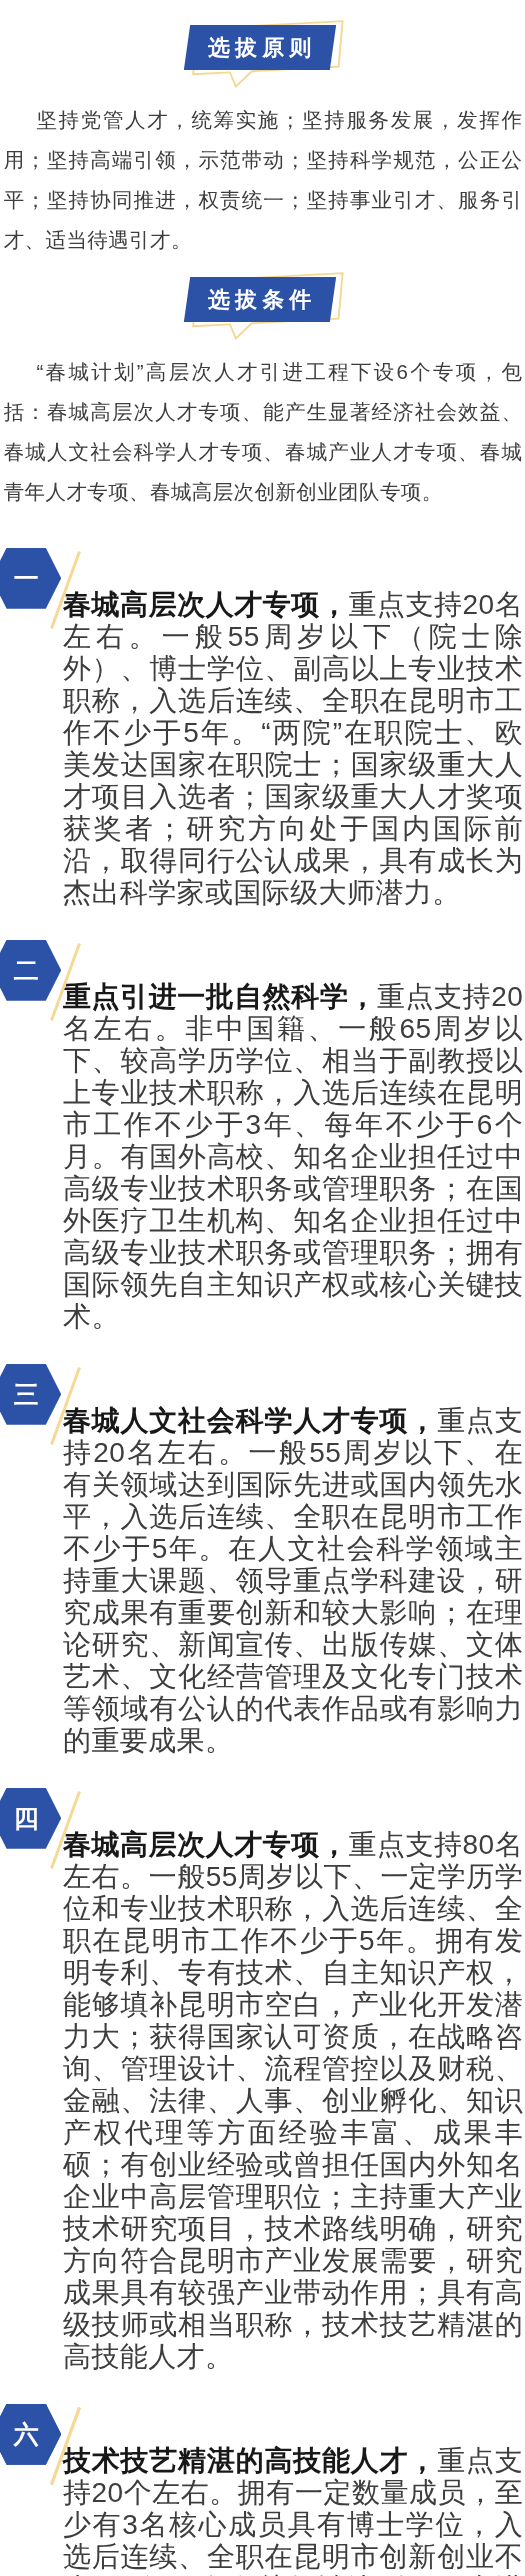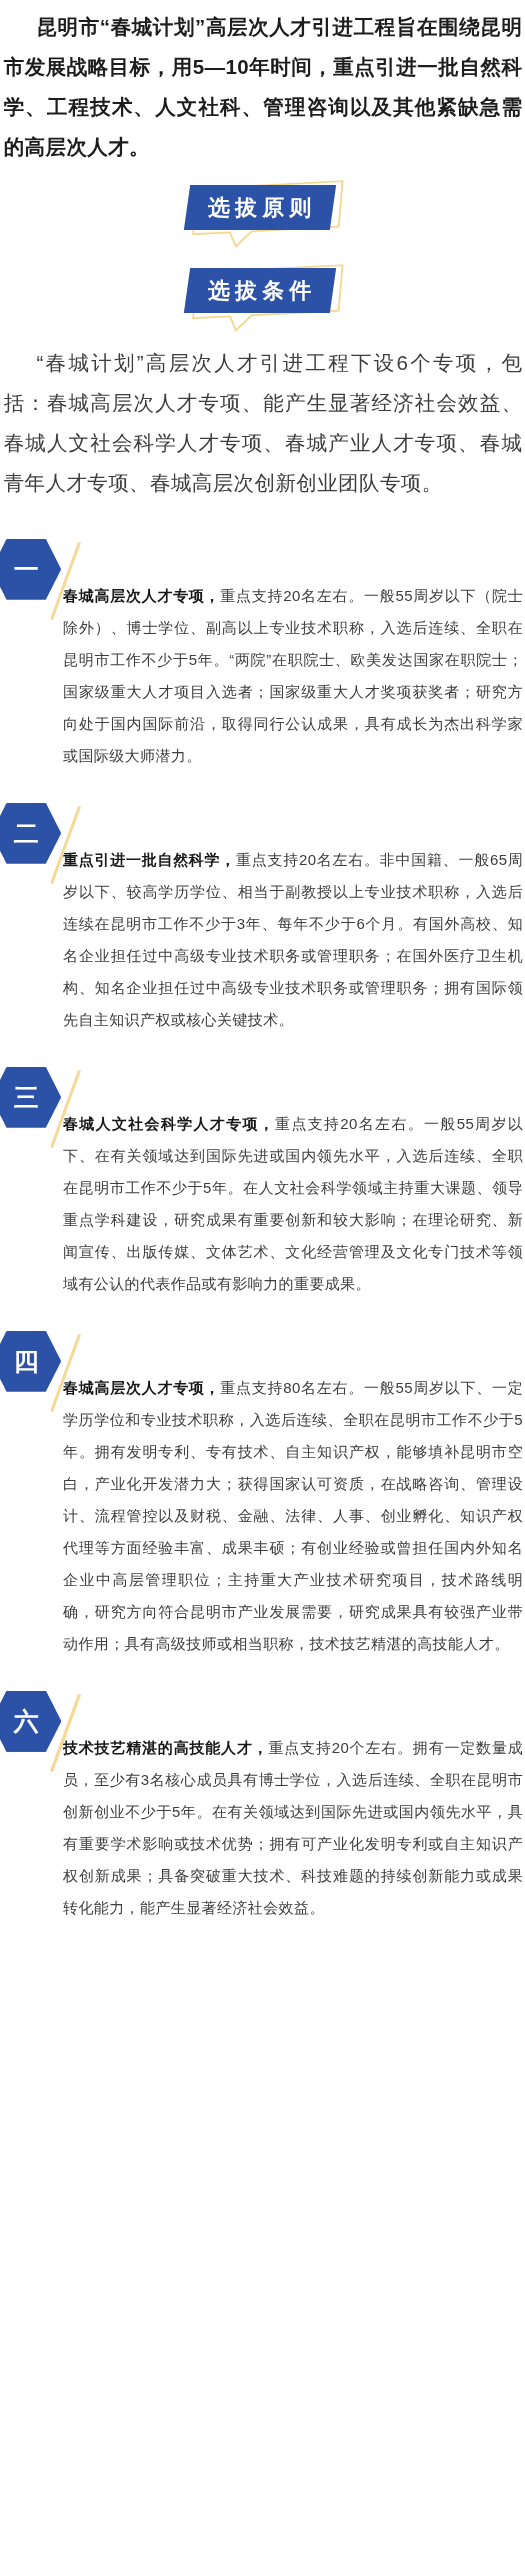--- a/index.html
+++ b/index.html
@@ -78,48 +78,48 @@
     position:absolute;
     left:64px;top:1.5px;
     width:2.9px;height:82px;
     background:#F6D996;
     transform:rotate(20deg);
     z-index:1;
   }
   .ptext{
     margin:0 2.9px 0 63px;
     padding-top:41px;
-    font-size:15px;
+    font-size:28px;
     line-height:32px;
     text-align:justify;
     color:#3d3d3d;
     letter-spacing:0.4px;
   }
   .ptitle{
     font-weight:700;
     color:#181818;
   }
   .spacer-before-programs{height:4.4px;}
 </style>
 </head>
 <body>
 
 <div class="page">
 
-  <p class="lead bold">昆明市“春城计划”高层次人才引进工程旨在围绕昆明市发展战略目标，用5—10年时间，重点引进一批自然科学、工程技术、人文社科、管理咨询以及其他紧缺急需的高层次人才。</p>
 
   <div class="badge-wrap">
     <svg class="badge-outline" width="169" height="72" viewBox="0 0 232 98" aria-hidden="true">
       <path d="M24.9 13.1 L224.6 2.6 L219.1 65 L100 71.3 L78 92 L70 72.9 L19.4 75.4 Z" fill="none" stroke="#F5D78F" stroke-width="2.5" stroke-linejoin="miter"></path>
     </svg>
     <div class="badge-blue">
       <span class="badge-label">选拔原则</span>
     </div>
   </div>
 
+  <p class="lead">坚持党管人才，统筹实施；坚持服务发展，发挥作用；坚持高端引领，示范带动；坚持科学规范，公正公平；坚持协同推进，权责统一；坚持事业引才、服务引才、适当待遇引才。</p>
 
   <div class="badge-wrap">
     <svg class="badge-outline" width="169" height="72" viewBox="0 0 232 98" aria-hidden="true">
       <path d="M24.9 13.1 L224.6 2.6 L219.1 65 L100 71.3 L78 92 L70 72.9 L19.4 75.4 Z" fill="none" stroke="#F5D78F" stroke-width="2.5" stroke-linejoin="miter"></path>
     </svg>
     <div class="badge-blue">
       <span class="badge-label">选拔条件</span>
     </div>
   </div>
 

